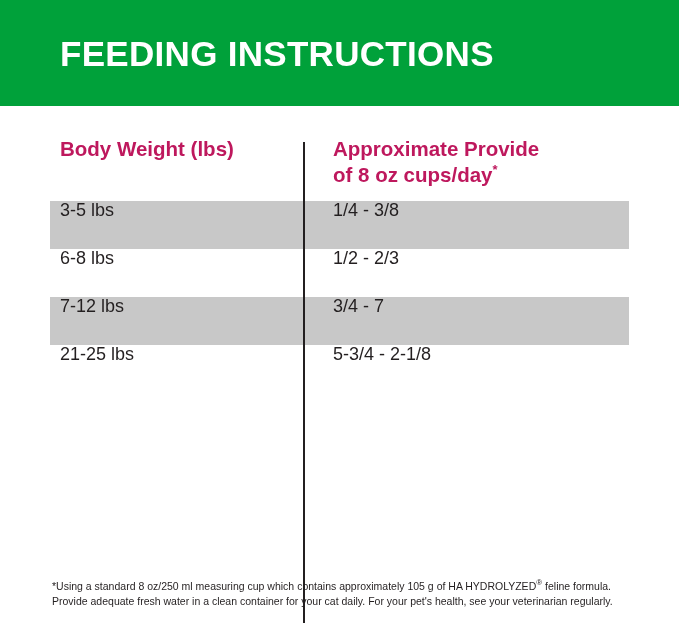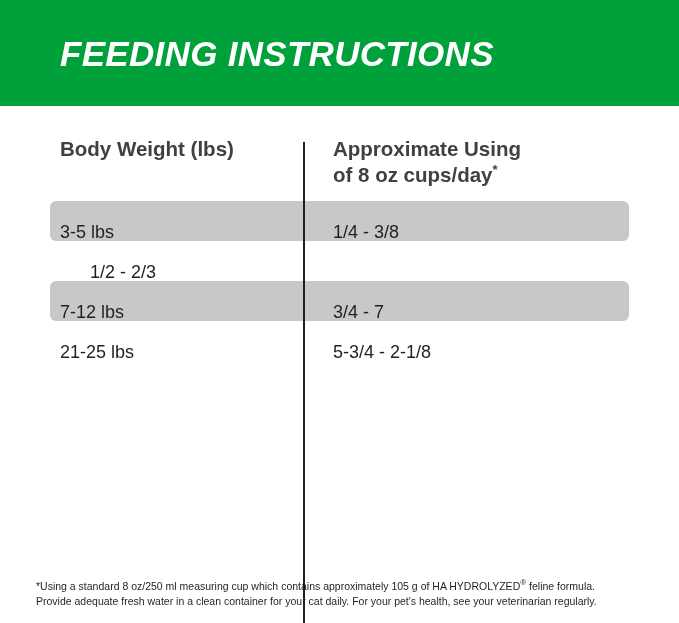--- a/index.html
+++ b/index.html
@@ -28,21 +28,20 @@
     align-items: center;
     padding-left: 60px;
     box-sizing: border-box;
   }
   .header-title {
     color: #ffffff;
     font-size: 35px;
     font-weight: bold;
     letter-spacing: 0.3px;
     line-height: 1;
-    font-style: italic;
   }
   .table-wrap {
     position: relative;
     margin-top: 30px;
     padding: 0 50px 0 50px;
     box-sizing: border-box;
   }
   .divider {
     position: absolute;
     left: 303px;
@@ -52,54 +51,53 @@
     background: #231f20;
   }
   .thead {
     display: flex;
     padding: 0 0 14px 0;
   }
   .th {
     font-size: 20.5px;
     font-weight: bold;
     line-height: 1.25;
-    color: #404040;
+    color: #be185d;
   }
   .col1 {
     width: 243px;
     flex: 0 0 243px;
     padding-left: 10px;
     box-sizing: border-box;
   }
   .col2 {
     flex: 1;
     padding-left: 40px;
     box-sizing: border-box;
   }
   .sup {
     font-size: 13px;
     vertical-align: super;
   }
   .row {
     display: flex;
-    align-items: flex-end;
-    height: 40px;
-    border-radius: 6px;
+    align-items: flex-start;
+    height: 48px;
   }
   .row.shaded {
     background: #c8c8c8;
   }
   .cell {
     font-size: 18px;
     color: #231f20;
     line-height: 1;
   }
   .footnote {
     position: absolute;
-    left: 36px;
+    left: 52px;
     right: 40px;
     bottom: 14px;
     font-size: 10.5px;
     line-height: 1.45;
     color: #231f20;
   }
   .footnote .sup-small {
     font-size: 8px;
     vertical-align: super;
   }
@@ -112,31 +110,32 @@
   <div class="header-band">
     <div class="header-title">FEEDING INSTRUCTIONS</div>
   </div>
 
   <div class="table-wrap">
     <div class="divider"></div>
 
     <div class="thead">
       <div class="th col1">Body Weight (lbs)</div>
       <div class="th col2">
-        <span>Approximate Using</span><br>
+        <span>Approximate Provide</span><br>
         <span>of 8 oz cups/day</span><span class="sup">*</span>
       </div>
     </div>
 
     <div class="row shaded">
       <div class="cell col1">3-5 lbs</div>
       <div class="cell col2">1/4 - 3/8</div>
     </div>
 
     <div class="row">
+      <div class="cell col1">6-8 lbs</div>
       <div class="cell col2">1/2 - 2/3</div>
     </div>
 
     <div class="row shaded">
       <div class="cell col1">7-12 lbs</div>
       <div class="cell col2">3/4 - 7</div>
     </div>
 
 
 

